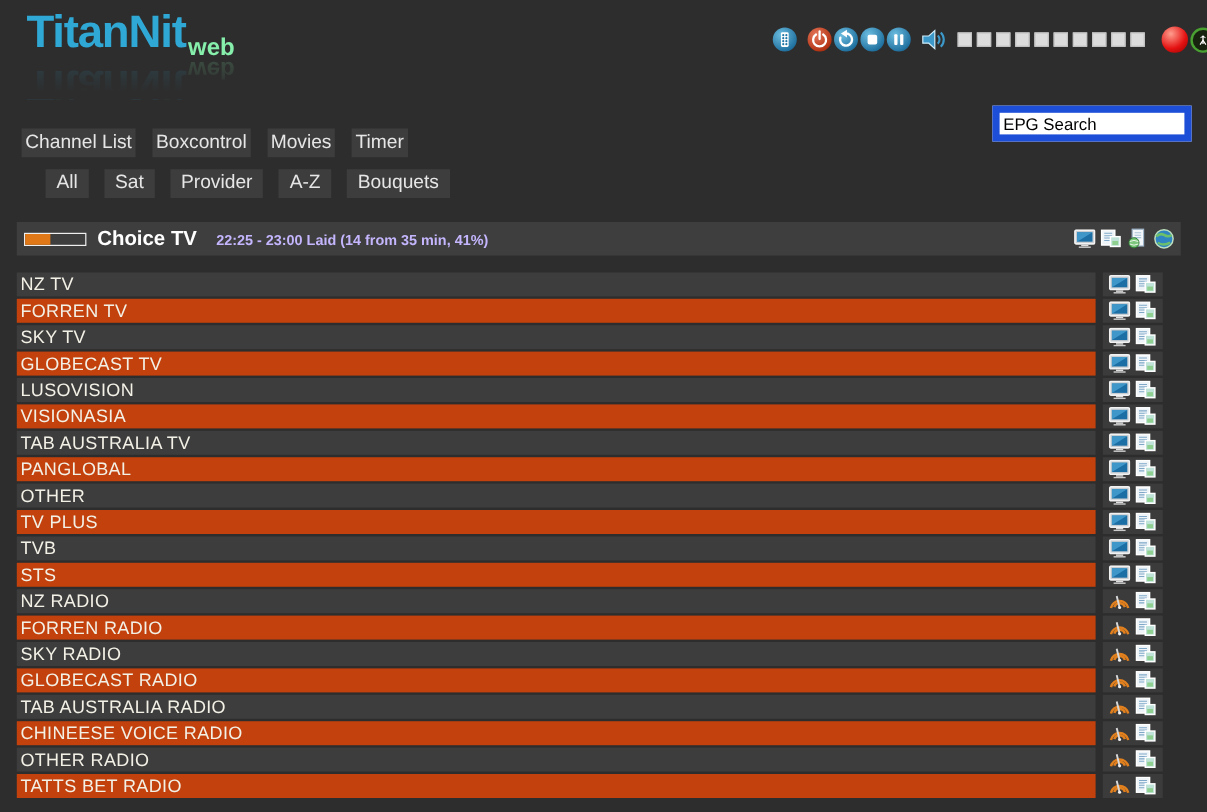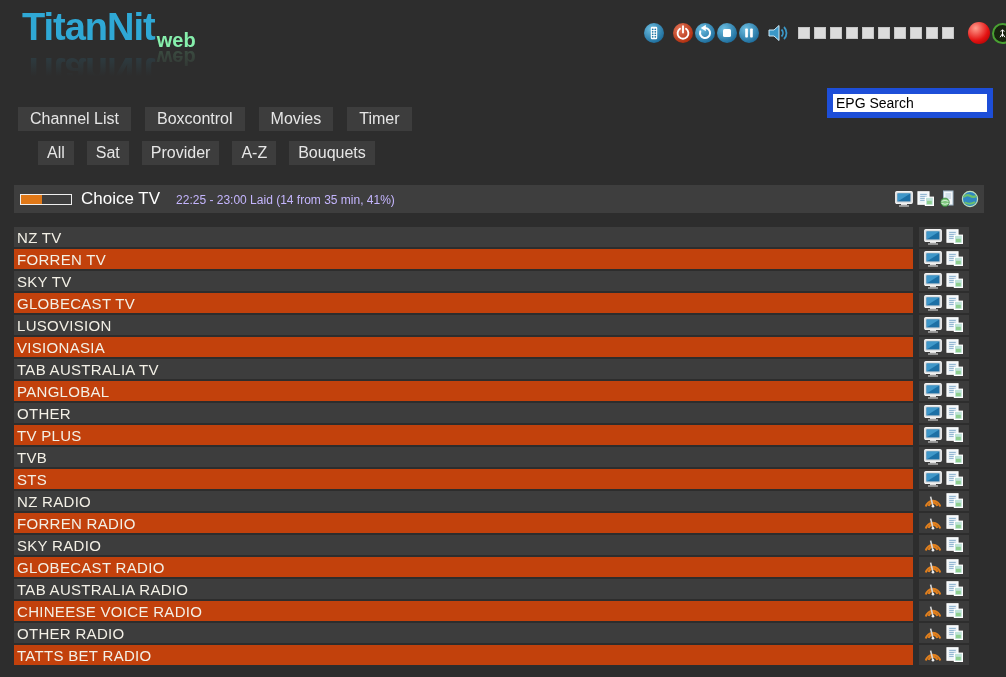--- a/index.html
+++ b/index.html
@@ -37,27 +37,27 @@
                 border:2px solid #49a132; display:flex; align-items:center; justify-content:center; }
 
   
   .search-input { position:absolute; left:827px; top:88px; width:148px; height:16px;
                   border:6px solid #1d4ed8; background:#fff; color:#000; font-size:14px;
                   padding:1px 3px; font-family:"Liberation Sans",sans-serif; }
 
   
   .main-nav   { position:absolute; left:18px; top:107px; display:flex; gap:14px; }
   .filter-nav { position:absolute; left:18px; top:141px; display:flex; gap:13px;padding-left:20px; }
-  .nav-btn { background:#3d3d3d; color:#e6e6e6; font-size:16px; padding:2px 12px;
+  .nav-btn { background:#3d3d3d; color:#e6e6e6; font-size:16px; padding:2px 3px;
              line-height:20px; white-space:nowrap; cursor:default; }
   .filter-nav .nav-btn { padding:2px 9px; }
 
   
   .main { position:absolute; left:14px; top:185px; width:970px; }
-  .now-bar { height:28px; background:#3e3e3e; display:flex; align-items:center; }
+  .now-bar { height:28px; background:#3e3e3e; display:flex; align-items:center;font-weight:bold; }
   .progress { width:50px; height:9px; border:1px solid #efefef; margin:0 9px 0 6px; flex:none; background:#3e3e3e; }
   .progress-fill { height:100%; background:#e07818; }
   .now-channel { font-size:17px; color:#fff; white-space:nowrap; }
   .now-epg { font-size:12px; color:#c4b5fd; margin-left:16px; padding-top:2px; white-space:nowrap; }
   .now-icons { margin-left:auto; display:flex; align-items:center; gap:4px; margin-right:5px; }
   .icon { display:flex; align-items:center; justify-content:center; }
   .icon svg { display:block; }
 
   
   .channel-list { margin-top:14px; }

